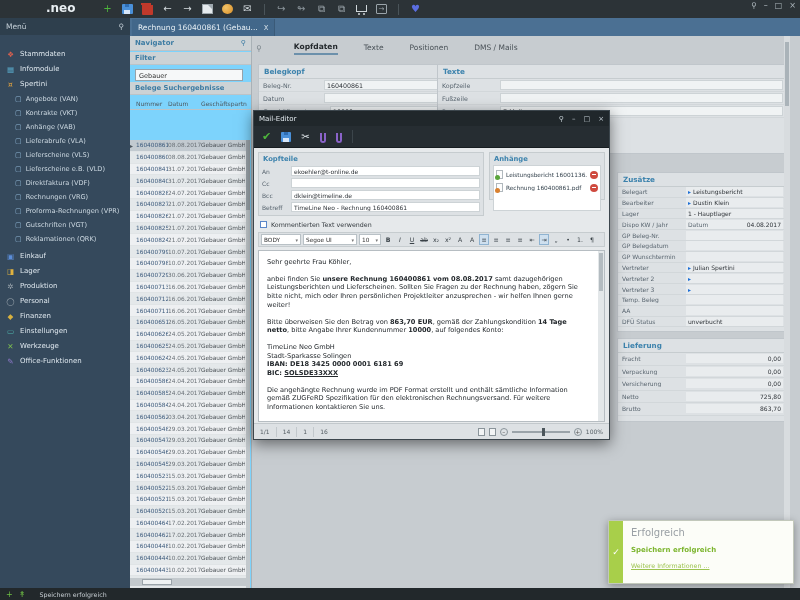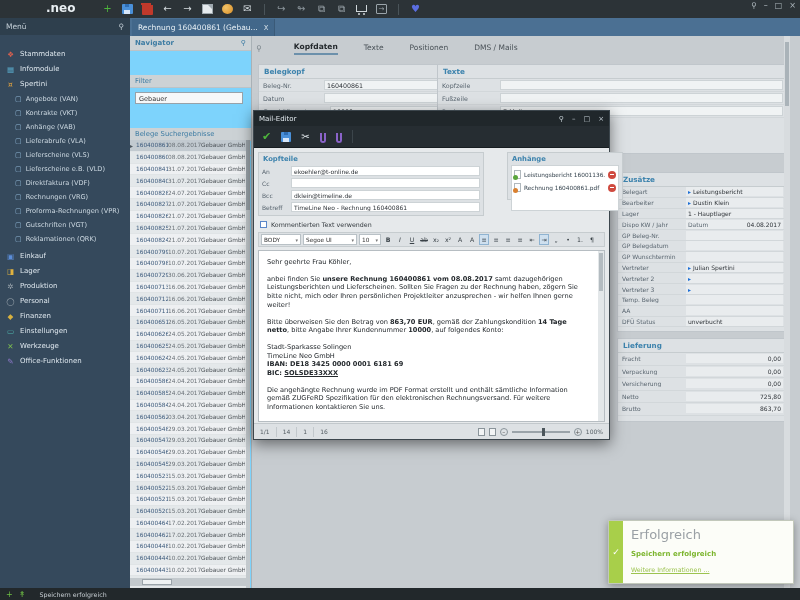--- a/index.html
+++ b/index.html
@@ -46,21 +46,21 @@
   .sb-item{display:flex;align-items:center;gap:5px;height:14px;color:#dde6ed;font-size:7px;cursor:pointer;margin-bottom:1px}
   .sb-ic{width:9px;text-align:center;font-size:7.5px;flex:none}
   .sb-children{margin:1px 0 3px 9px}
   .sb-child{display:flex;align-items:center;gap:4px;height:14px;color:#cdd9e2;font-size:6.6px;cursor:pointer}
   .sb-doc{color:#8fb5d4;font-size:7px}
   .sb-lb{white-space:nowrap;overflow:hidden}
 
   
   #navigator{position:absolute;left:130px;top:36px;width:122px;height:552px;background:#7dd3fc;border-right:1px solid #a9b1b6}
   #nav-head{height:15px;display:flex;align-items:center;justify-content:space-between;padding:0 5px;color:#3d7ca3;font-size:7px;font-weight:bold;border-bottom:1px solid #bcc3c7;background:#ccd2d5}
-  .sec-head{height:13px;display:flex;align-items:center;padding:0 5px;color:#3d7ca3;font-size:6.8px;font-weight:normal;background:#ccd2d5;border-bottom:1px solid #bcc3c7;margin-top:24px}
+  .sec-head{height:13px;display:flex;align-items:center;padding:0 5px;color:#3d7ca3;font-size:6.8px;font-weight:bold;background:#ccd2d5;border-bottom:1px solid #bcc3c7;margin-top:1px}
   #filter-input{display:block;margin:4px 5px 0 5px;width:108px;height:12px;background:#f6f8f9;border:1px solid #98a2a9;font-size:6.5px;color:#333;padding:0 3px;line-height:12px}
   #nav-cols{display:flex;height:13px;align-items:center;font-size:6px;color:#4c565d;border-bottom:1px solid #bcc3c7;margin-top:2px}
   #nav-cols span{flex:none}
   .c-ar{width:6px}
   .c-nr{width:32px}
   .c-dt{width:33px}
   .c-gp{width:46px;overflow:hidden;white-space:nowrap}
   #nav-rows{position:absolute;left:0;top:104px;width:116px;height:450px;overflow:hidden}
   .nrow{display:flex;height:11.8px;align-items:center;font-size:5.8px;background:#eef0f2;border-bottom:1px solid #e0e4e6;cursor:pointer}
   .nrow.odd{background:#e4e8ea}
@@ -114,21 +114,21 @@
   #me-controls{margin-left:auto;display:flex;gap:8px;color:#c3cdd3;font-size:7px}
   #me-toolbar{height:22px;background:#262d32;border-bottom:1px solid #171d21;display:flex;align-items:center;gap:10px;padding:0 8px}
   .me-ic{display:inline-flex;align-items:center;justify-content:center;cursor:pointer}
   .ic-send{color:#4db53c;font-weight:bold;font-size:11px}
   .ic-tools{color:#dfe6ea;font-size:10px}
   .ic-clip{width:6px;height:10px;border:2px solid #8a63c9;border-top:none;border-radius:0 0 4px 4px;margin-top:2px;font-size:0}
   .me-sep{width:1px;height:13px;background:#3c454b}
 
   .megroup{position:absolute;background:#dde1e4;border:1px solid #c6cccf}
   #kopfteile{left:4px;top:41px;width:226px;height:64px}
-  #anhaenge{left:253px;top:41px;width:116px;height:48px}
+  #anhaenge{left:235px;top:41px;width:116px;height:48px}
   .mghead{height:12px;line-height:12px;padding:0 4px;color:#3d83ad;font-size:6.8px;font-weight:bold}
   .mfrow{display:flex;align-items:center;height:12px;padding:0 3px;gap:3px}
   .mflabel{flex:none;width:26px;font-size:6px;color:#5a6670}
   .mffield{flex:1;height:10px;background:#fff;border:1px solid #cdd3d6;font-size:6px;color:#2e3338;line-height:9px;padding:0 2px;overflow:hidden;white-space:nowrap}
   #attach-list{margin:0 3px;background:#fff;border:1px solid #cdd3d6;height:46px;padding:2px}
   .atrow{display:flex;align-items:center;gap:3px;height:13px}
   .pdf-ic{width:7px;height:9px;background:#fdfdfd;border:1px solid #b0b8bd;position:relative;flex:none;font-size:0}
   .pdf-dot{position:absolute;left:-2px;bottom:-2px;width:5px;height:5px;border-radius:50%}
   .atname{flex:1;font-size:5.8px;color:#33414c;overflow:hidden;white-space:nowrap}
   .attrash{width:8px;height:8px;border-radius:50%;background:#cf4a3f;position:relative;flex:none;cursor:pointer}
@@ -155,21 +155,21 @@
   #me-zoom{margin-left:auto;display:flex;align-items:center;gap:4px}
   .zpage{width:7px;height:8px;border:1px solid #8a949a;background:#f2f4f5}
   .zslider{width:58px;height:2px;background:#9aa3a9;position:relative}
   .zthumb{position:absolute;left:30px;top:-3px;width:3px;height:8px;background:#4c565c}
   .zcirc{width:8px;height:8px;border:1px solid #8a949a;border-radius:50%;display:inline-flex;align-items:center;justify-content:center;font-size:6px;color:#555}
 
   
   #toast{position:absolute;left:608px;top:520px;width:186px;height:64px;background:#fcfdf8;border:1px solid #c2c8bb;box-shadow:0 2px 8px rgba(0,0,0,.35);display:flex}
   #toast-stripe{width:14px;background:#a8cf4a;display:flex;align-items:center;justify-content:center;color:#fff;font-size:9px}
   #toast-body{padding:6px 8px}
-  #toast-title{color:#9aa0a5;font-size:13px}
+  #toast-title{color:#9aa0a5;font-size:10px}
   #toast-msg{color:#7cb52e;font-size:7px;font-weight:bold;margin-top:8px}
   #toast-link{color:#9cc34f;font-size:6.3px;text-decoration:underline;margin-top:8px;cursor:pointer}
 
   
   #statusbar{position:absolute;left:0;top:588px;width:800px;height:12px;background:#22282b;display:flex;align-items:center;gap:6px;padding:0 6px}
   .sb-gicon{color:#6fbf44;font-size:8px}
   #status-text{color:#c7ced3;font-size:6.3px;margin-left:8px}
 </style>
 </head>
 <body>
@@ -831,22 +831,22 @@
     </div>
 
     <div id="mail-body-wrap">
       <div id="mail-body">
           <div class="bp"><span>Sehr geehrte Frau Köhler,</span></div>
           <div class="bp blank"></div>
           <div class="bp"><span>anbei finden Sie </span><span style="font-weight: bold;">unsere Rechnung 160400861 vom 08.08.2017</span><span> samt dazugehörigen Leistungsberichten und Lieferscheinen. Sollten Sie Fragen zu der Rechnung haben, zögern Sie bitte nicht, mich oder Ihren persönlichen Projektleiter anzusprechen - wir helfen Ihnen gerne weiter!</span></div>
           <div class="bp blank"></div>
           <div class="bp"><span>Bitte überweisen Sie den Betrag von </span><span style="font-weight: bold;">863,70 EUR</span><span>, gemäß der Zahlungskondition </span><span style="font-weight: bold;">14 Tage netto</span><span>, bitte Angabe Ihrer Kundennummer </span><span style="font-weight: bold;">10000</span><span>, auf folgendes Konto:</span></div>
           <div class="bp blank"></div>
+          <div class="bp"><span>TimeLine Neo GmbH</span></div>
           <div class="bp"><span>Stadt-Sparkasse Solingen</span></div>
-          <div class="bp"><span>TimeLine Neo GmbH</span></div>
           <div class="bp"><span style="font-weight: bold;">IBAN: </span><span style="font-weight: bold;">DE18 3425 0000 0001 6181 69</span></div>
           <div class="bp"><span style="font-weight: bold;">BIC: </span><span style="font-weight: bold; text-decoration: underline;">SOLSDE33XXX</span></div>
           <div class="bp blank"></div>
           <div class="bp"><span>Die angehängte Rechnung wurde im PDF Format erstellt und enthält sämtliche Information gemäß ZUGFeRD Spezifikation für den elektronischen Rechnungsversand. Für weitere Informationen kontaktieren Sie uns.</span></div>
         </div>
       <div id="me-escroll">
           <div id="me-ethumb"></div>
         </div>
     </div>
 

